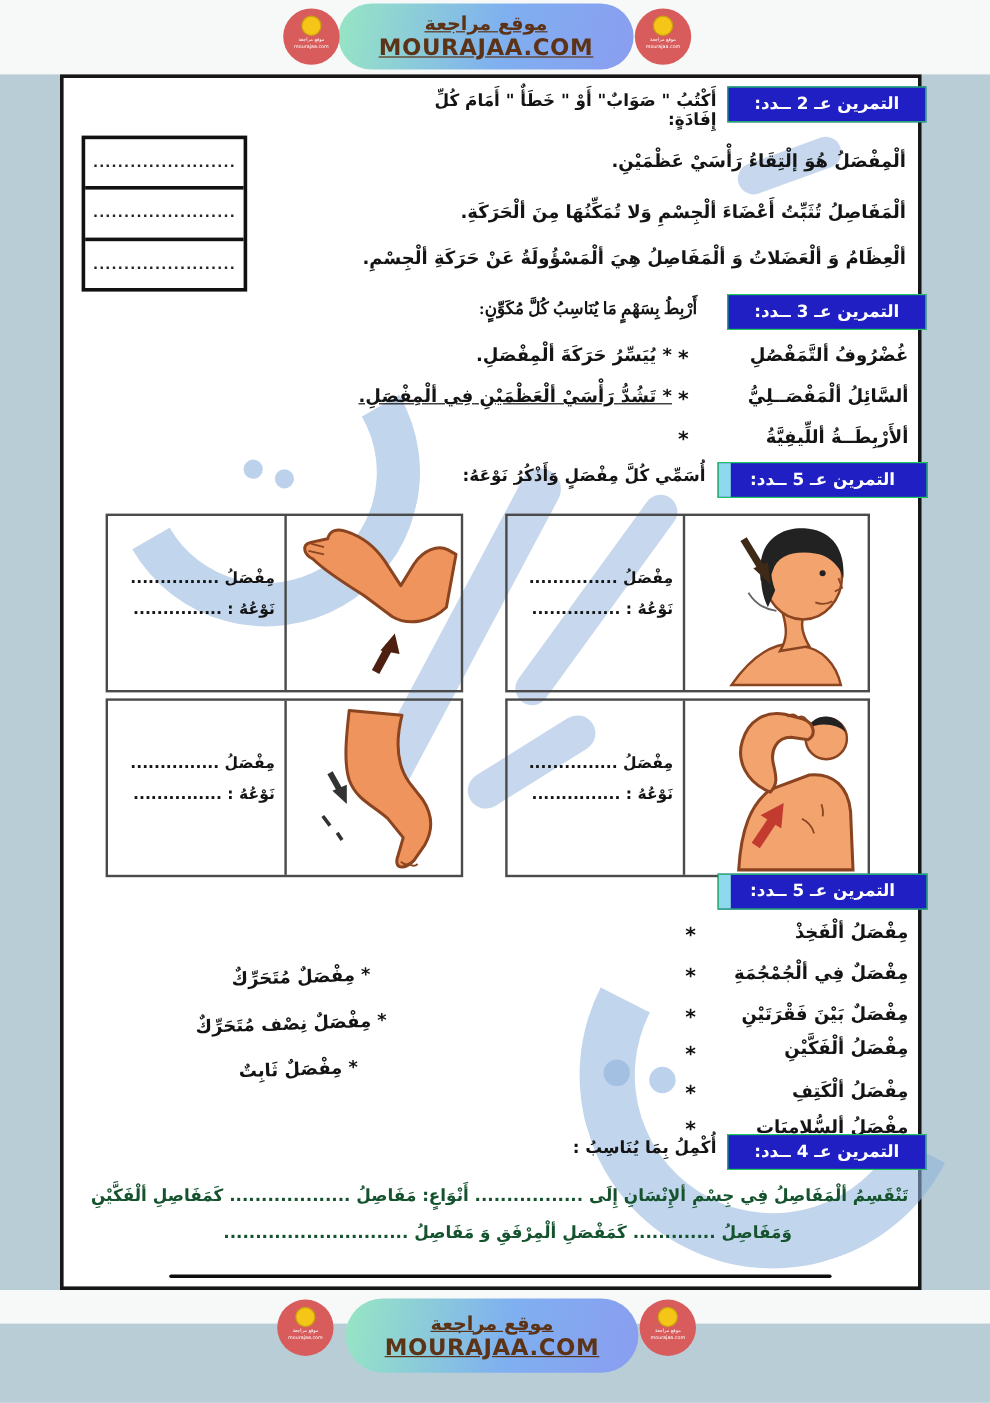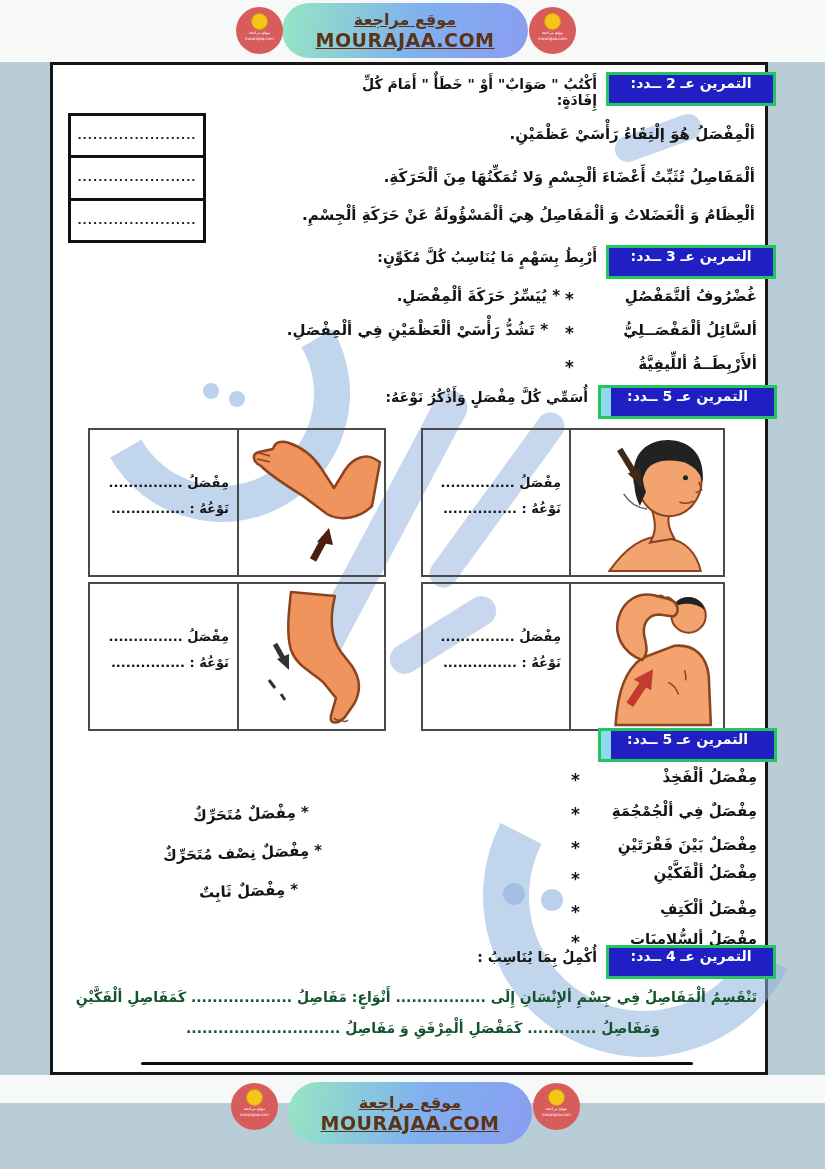--- a/index.html
+++ b/index.html
@@ -33,22 +33,22 @@
     position:absolute;left:50px;top:62px;width:718px;height:1013px;
     background:#fff;border:3px solid #161616;box-sizing:border-box;
   }
   .sheet > *{z-index:2;}
   .wm{position:absolute;z-index:0;}
   .wm-arc{border-style:solid;border-color:rgba(143,178,221,.55);border-radius:50%;background:transparent;}
   .wm-stroke{background:rgba(143,178,221,.5);border-radius:24px;}
   .wm-dot{border-radius:50%;background:rgba(143,178,221,.6);}
 
   .banner{
-    position:absolute;height:28px;width:164px;background:#1f1fc4;border:3px solid #22c55e;
-    color:#fff;font-weight:bold;font-size:14px;display:flex;justify-content:center;
+    position:absolute;height:28px;width:164px;background:#1f1fc4;border:1px solid #22c55e;
+    color:#fff;font-weight:bold;font-size:14px;display:flex;align-items:center;justify-content:center;
     direction:rtl;z-index:3;
   }
   .banner .accent{position:absolute;left:0;top:0;bottom:0;width:10px;background:#8fd9ec;}
   .instr{position:absolute;direction:rtl;text-align:right;font-weight:bold;font-size:14px;color:#141414;z-index:3;}
   .stmt{position:absolute;direction:rtl;text-align:right;font-weight:bold;font-size:15px;color:#141414;z-index:3;}
   .rowtext{position:absolute;direction:rtl;text-align:right;font-weight:bold;font-size:15px;color:#141414;z-index:3;white-space:nowrap;}
   .star{position:absolute;font-size:17px;font-weight:bold;color:#141414;z-index:3;}
 
   .ansbox{position:absolute;left:15px;top:48px;width:132px;height:124px;border:3px solid #111;
     display:flex;flex-direction:column;z-index:3;background:rgba(255,255,255,.7);}
@@ -110,32 +110,32 @@
     <div class="ansline">.......................</div>
   </div>
 
   <div class="stmt" style="right:10px;top:60px;width:540px;">ألْمِفْصَلُ هُوَ إلْتِقَاءُ رَأْسَيْ عَظْمَيْنِ.</div>
   <div class="stmt" style="right:10px;top:103px;width:540px;">ألْمَفَاصِلُ تُثَبِّتُ أَعْضَاءَ ألْجِسْمِ وَلا تُمَكِّنُهَا مِنَ ألْحَرَكَةِ.</div>
   <div class="stmt" style="right:10px;top:141px;width:560px;">ألْعِظَامُ وَ ألْعَضَلاتُ وَ ألْمَفَاصِلُ هِيَ ألْمَسْؤُولَةُ عَنْ حَرَكَةِ ألْجِسْمِ.</div>
 
   <div class="banner" style="left:553px;top:180px;">
     <span>التمرين عـ 3 ــدد:</span>
   </div>
-  <div class="instr" style="right:168px;top:184px;width:250px;">أَرْبِطُ بِسَهْمٍ مَا يُنَاسِبُ كُلَّ مُكَوِّنٍ:</div>
+  <div class="instr" style="right:184px;top:184px;width:250px;font-family:Liberation Serif, serif;">أَرْبِطُ بِسَهْمٍ مَا يُنَاسِبُ كُلَّ مُكَوِّنٍ:</div>
 
   <div class="rowtext" style="right:8px;top:222px;">غُضْرُوفُ ألتَّمَفْصُلِ</div>
   <div class="rowtext" style="right:8px;top:256px;">ألسَّائِلُ ألْمَفْصَــلِيُّ</div>
   <div class="rowtext" style="right:8px;top:290px;">ألأَرْبِطَــةُ أللِّيفِيَّةُ</div>
 
   <div class="star" style="left:512px;top:224px;">*</div>
   <div class="star" style="left:512px;top:258px;">*</div>
   <div class="star" style="left:512px;top:292px;">*</div>
 
   <div class="rowtext" style="right:205px;top:222px;">* يُيَسِّرُ حَرَكَةَ ألْمِفْصَلِ.</div>
-  <div class="rowtext" style="right:217px;top:256px;">* تَشُدُّ رَأْسَيْ ألْعَظْمَيْنِ فِي ألْمِفْصَلِ.</div>
+  <div class="rowtext" style="right:205px;top:256px;text-decoration:underline;">* تَشُدُّ رَأْسَيْ ألْعَظْمَيْنِ فِي ألْمِفْصَلِ.</div>
 
   <div class="banner" style="left:545px;top:320px;width:173px;">
     <span class="accent"></span>
     <span>التمرين عـ 5 ــدد:</span>
   </div>
   <div class="instr" style="right:177px;top:324px;width:240px;">أُسَمِّي كُلَّ مِفْصَلٍ وَأَذْكُرُ نَوْعَهُ:</div>
 
   <div class="grp" style="left:35px;top:363px;width:294px;height:145px;">
     <div class="lbl">
       <div>مِفْصَلُ ...............</div>

